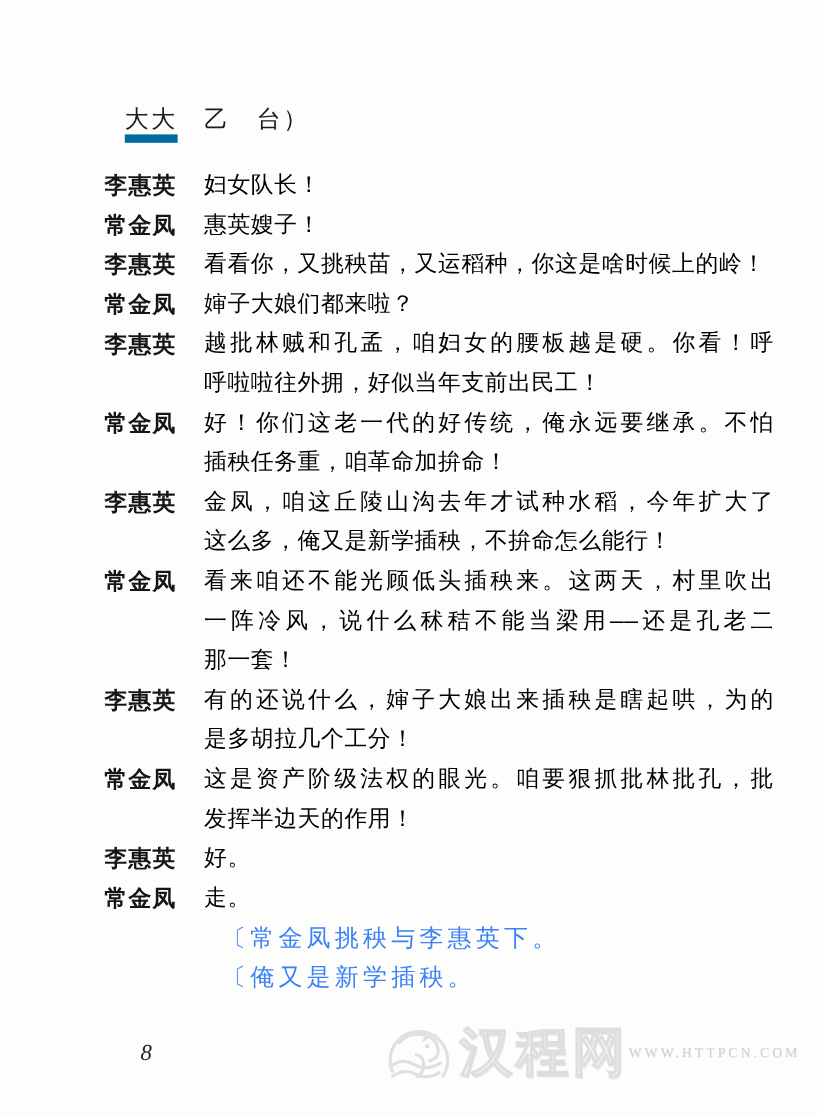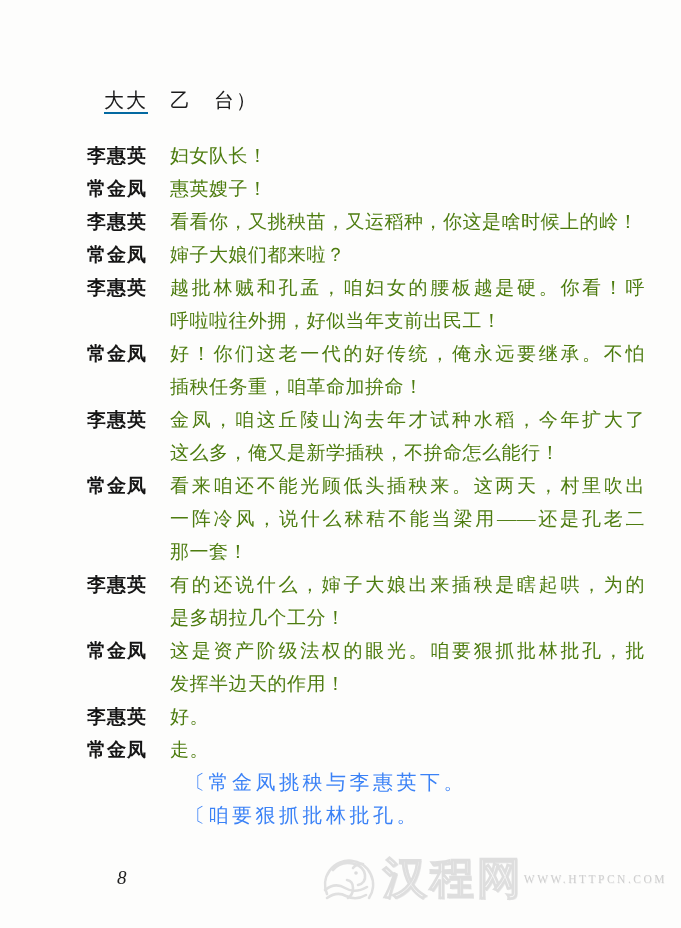--- a/index.html
+++ b/index.html
@@ -14,33 +14,33 @@
   }
   .content{
     position:absolute;left:87px;top:86px;width:558px;
   }
   .header-line{
     margin-left:17px;height:33px;line-height:28px;
     font-size:20px;letter-spacing:2px;margin-bottom:20px;
     white-space:nowrap;
   }
   .header-underlined{
-    border-bottom:2px solid #0369a1;padding-bottom:1px;
+    border-bottom:7px solid #0369a1;padding-bottom:1px;
   }
   .speech{display:flex;align-items:flex-start;justify-content:center;}
   .speaker{
     flex:none;width:83px;
     font-family:"Liberation Sans","DejaVu Sans",sans-serif;
     font-weight:700;font-size:19px;line-height:33px;
     letter-spacing:1px;color:#151515;
   }
   .speech-lines{flex:1;min-width:0;}
   .tline{
     font-size:19px;line-height:33px;letter-spacing:0.5px;
-    white-space:nowrap;color:#4d7c0f;
+    white-space:nowrap;color:#000000;font-family:Liberation Mono, monospace;
   }
   .tline.just{
     white-space:normal;
     text-align:justify;text-align-last:justify;
     text-justify:inter-character;
   }
   .stage-direction{
     margin-left:98px;font-size:20px;line-height:33px;
     letter-spacing:3.5px;color:#3b82f6;white-space:nowrap;
   }
@@ -170,21 +170,21 @@
     <div class="speaker">常金凤</div>
     <div class="speech-lines">
             <div class="tline">走。</div>
           </div>
   </div>
 </div>
 
     <div id="stage-directions">
   <div class="stage-direction">〔常金凤挑秧与李惠英下。</div>
 
-  <div class="stage-direction">〔咱要狠抓批林批孔。</div>
+  <div class="stage-direction">〔俺又是新学插秧。</div>
 </div>
 
   </div>
 
   <div class="page-number">8</div>
 
   <div class="watermark">
     <span class="wm-logo">
       <svg width="66" height="66" viewBox="0 0 66 66" fill="none">
         <g stroke="#e0e0e0" stroke-width="2.6" stroke-linecap="round" fill="none">

